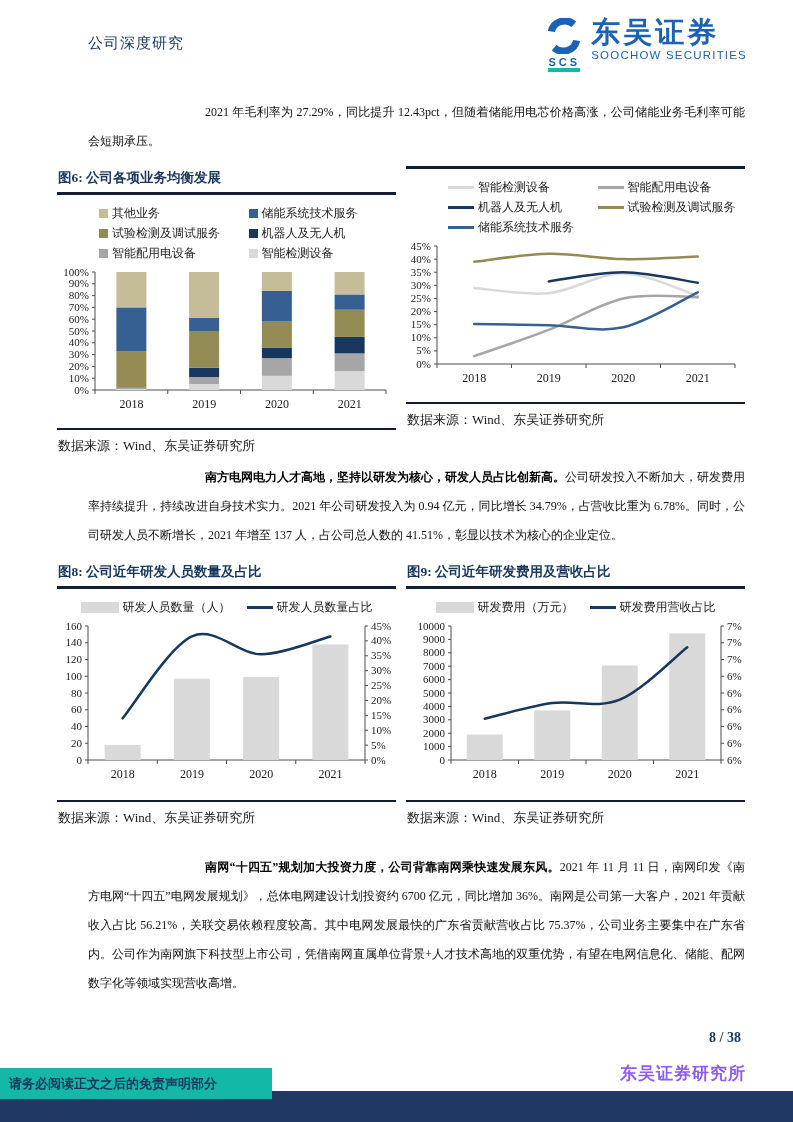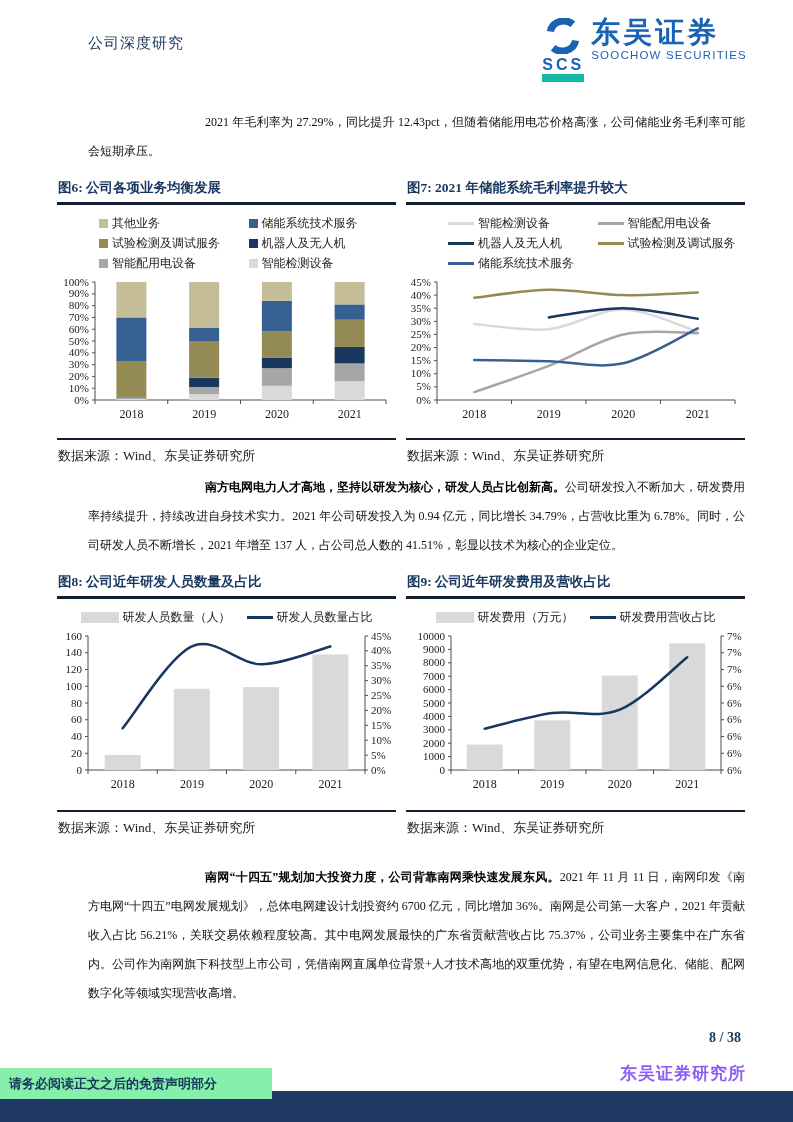--- a/index.html
+++ b/index.html
@@ -3,22 +3,22 @@
 <meta charset="utf-8">
 <style>
   html,body{margin:0;padding:0;background:#888;}
   .page{position:relative;width:793px;height:1122px;margin:0 auto;background:#fff;
         font-family:"Liberation Serif","DejaVu Serif",serif;color:#111;overflow:hidden;}
   
   .header{display:flex;justify-content:space-between;align-items:flex-start;padding:18px 46px 0 88px;}
   .report-type{color:#17375E;font-size:15px;letter-spacing:1px;margin-top:16px;}
   .logo{display:flex;align-items:flex-start;gap:7px;}
   .logo-icon-wrap{display:flex;flex-direction:column;align-items:center;}
-  .logo-abbr{font-family:"Liberation Sans",sans-serif;font-size:16px;font-weight:bold;color:#1A63B4;
-             letter-spacing:3px;border-bottom:8px solid #14b8a6;line-height:1.1;margin-top:-2px;}
+  .logo-abbr{font-family:"Liberation Sans",sans-serif;font-size:11px;font-weight:bold;color:#1A63B4;
+             letter-spacing:3px;border-bottom:4px solid #14b8a6;line-height:1.1;margin-top:-2px;}
   .logo-text{display:flex;flex-direction:column;}
   .logo-cn{font-family:"Liberation Sans",sans-serif;font-size:29px;font-weight:bold;color:#1A63B4;
            letter-spacing:3px;line-height:1.0;}
   .logo-en{font-family:"Liberation Sans",sans-serif;font-size:11.5px;color:#1A63B4;letter-spacing:1.2px;margin-top:2px;}
   
   .para{margin:0 48px 0 88px;font-size:12px;line-height:29px;text-align:justify;text-indent:117px;color:#111;}
   .para .lead{font-weight:bold;color:#000;}
   .p1{margin-top:26px;}
   .p2{}
   .p3{margin-top:18px;}
@@ -34,21 +34,21 @@
   .legend-row{display:flex;justify-content:center;align-items:flex-end;gap:16px;font-size:12px;
               color:#222;margin:2px 0 4px 0;}
   .lg-item{display:flex;align-items:center;gap:4px;white-space:nowrap;}
   .sw-box{width:9px;height:9px;display:inline-block;flex:none;}
   .sw-line{width:26px;height:3px;display:inline-block;flex:none;}
   .sw-bar{width:38px;height:11px;display:inline-block;flex:none;}
   .fig-source{font-size:13px;color:#1a1a1a;padding:7px 1px 8px;}
   
   .page-num{position:absolute;top:1030px;right:52px;font-size:14px;font-weight:bold;color:#17375E;}
   .institute{position:absolute;top:1062px;right:47px;font-size:17px;font-weight:bold;color:#8b5cf6;letter-spacing:1px;}
-  .disclaimer{position:absolute;top:1068px;left:0;width:272px;height:31px;background:#86efac;
+  .disclaimer{position:absolute;top:1068px;left:0;width:272px;height:31px;background:#14b8a6;
               color:#17375E;font-weight:bold;font-size:13px;display:flex;align-items:center;
               padding-left:9px;box-sizing:border-box;z-index:2;}
   .bottom-bar{position:absolute;left:0;bottom:0;width:100%;height:31px;background:#1F3864;}
 </style>
 </head>
 <body>
 
 <div class="page">
 
   <div class="header">
@@ -160,21 +160,20 @@
             <rect x="277.625" y="70.9" width="30" height="16.520000000000003" fill="#17375E"></rect>
             <rect x="277.625" y="43.75999999999999" width="30" height="27.14" fill="#948A54"></rect>
             <rect x="277.625" y="28.419999999999987" width="30" height="15.34" fill="#376092"></rect>
             <rect x="277.625" y="6" width="30" height="22.42" fill="#C4BD97"></rect>
           </svg>
       </div>
       <div class="fig-hr2"></div>
       <div class="fig-source">数据来源：Wind、东吴证券研究所</div>
     </div>
     <div class="fig">
-      <div class="fig-title">图7: 2021 年储能系统毛利率提升较大</div>
       <div class="fig-hr"></div>
       <div class="fig-body">
         <div class="legend legend-grid">
             <span class="lg-item">
               <span class="sw-line" style="background: rgb(217, 217, 217);"></span>
               <span>智能检测设备</span>
             </span>
             <span class="lg-item">
               <span class="sw-line" style="background: rgb(166, 166, 166);"></span>
               <span>智能配用电设备</span>

